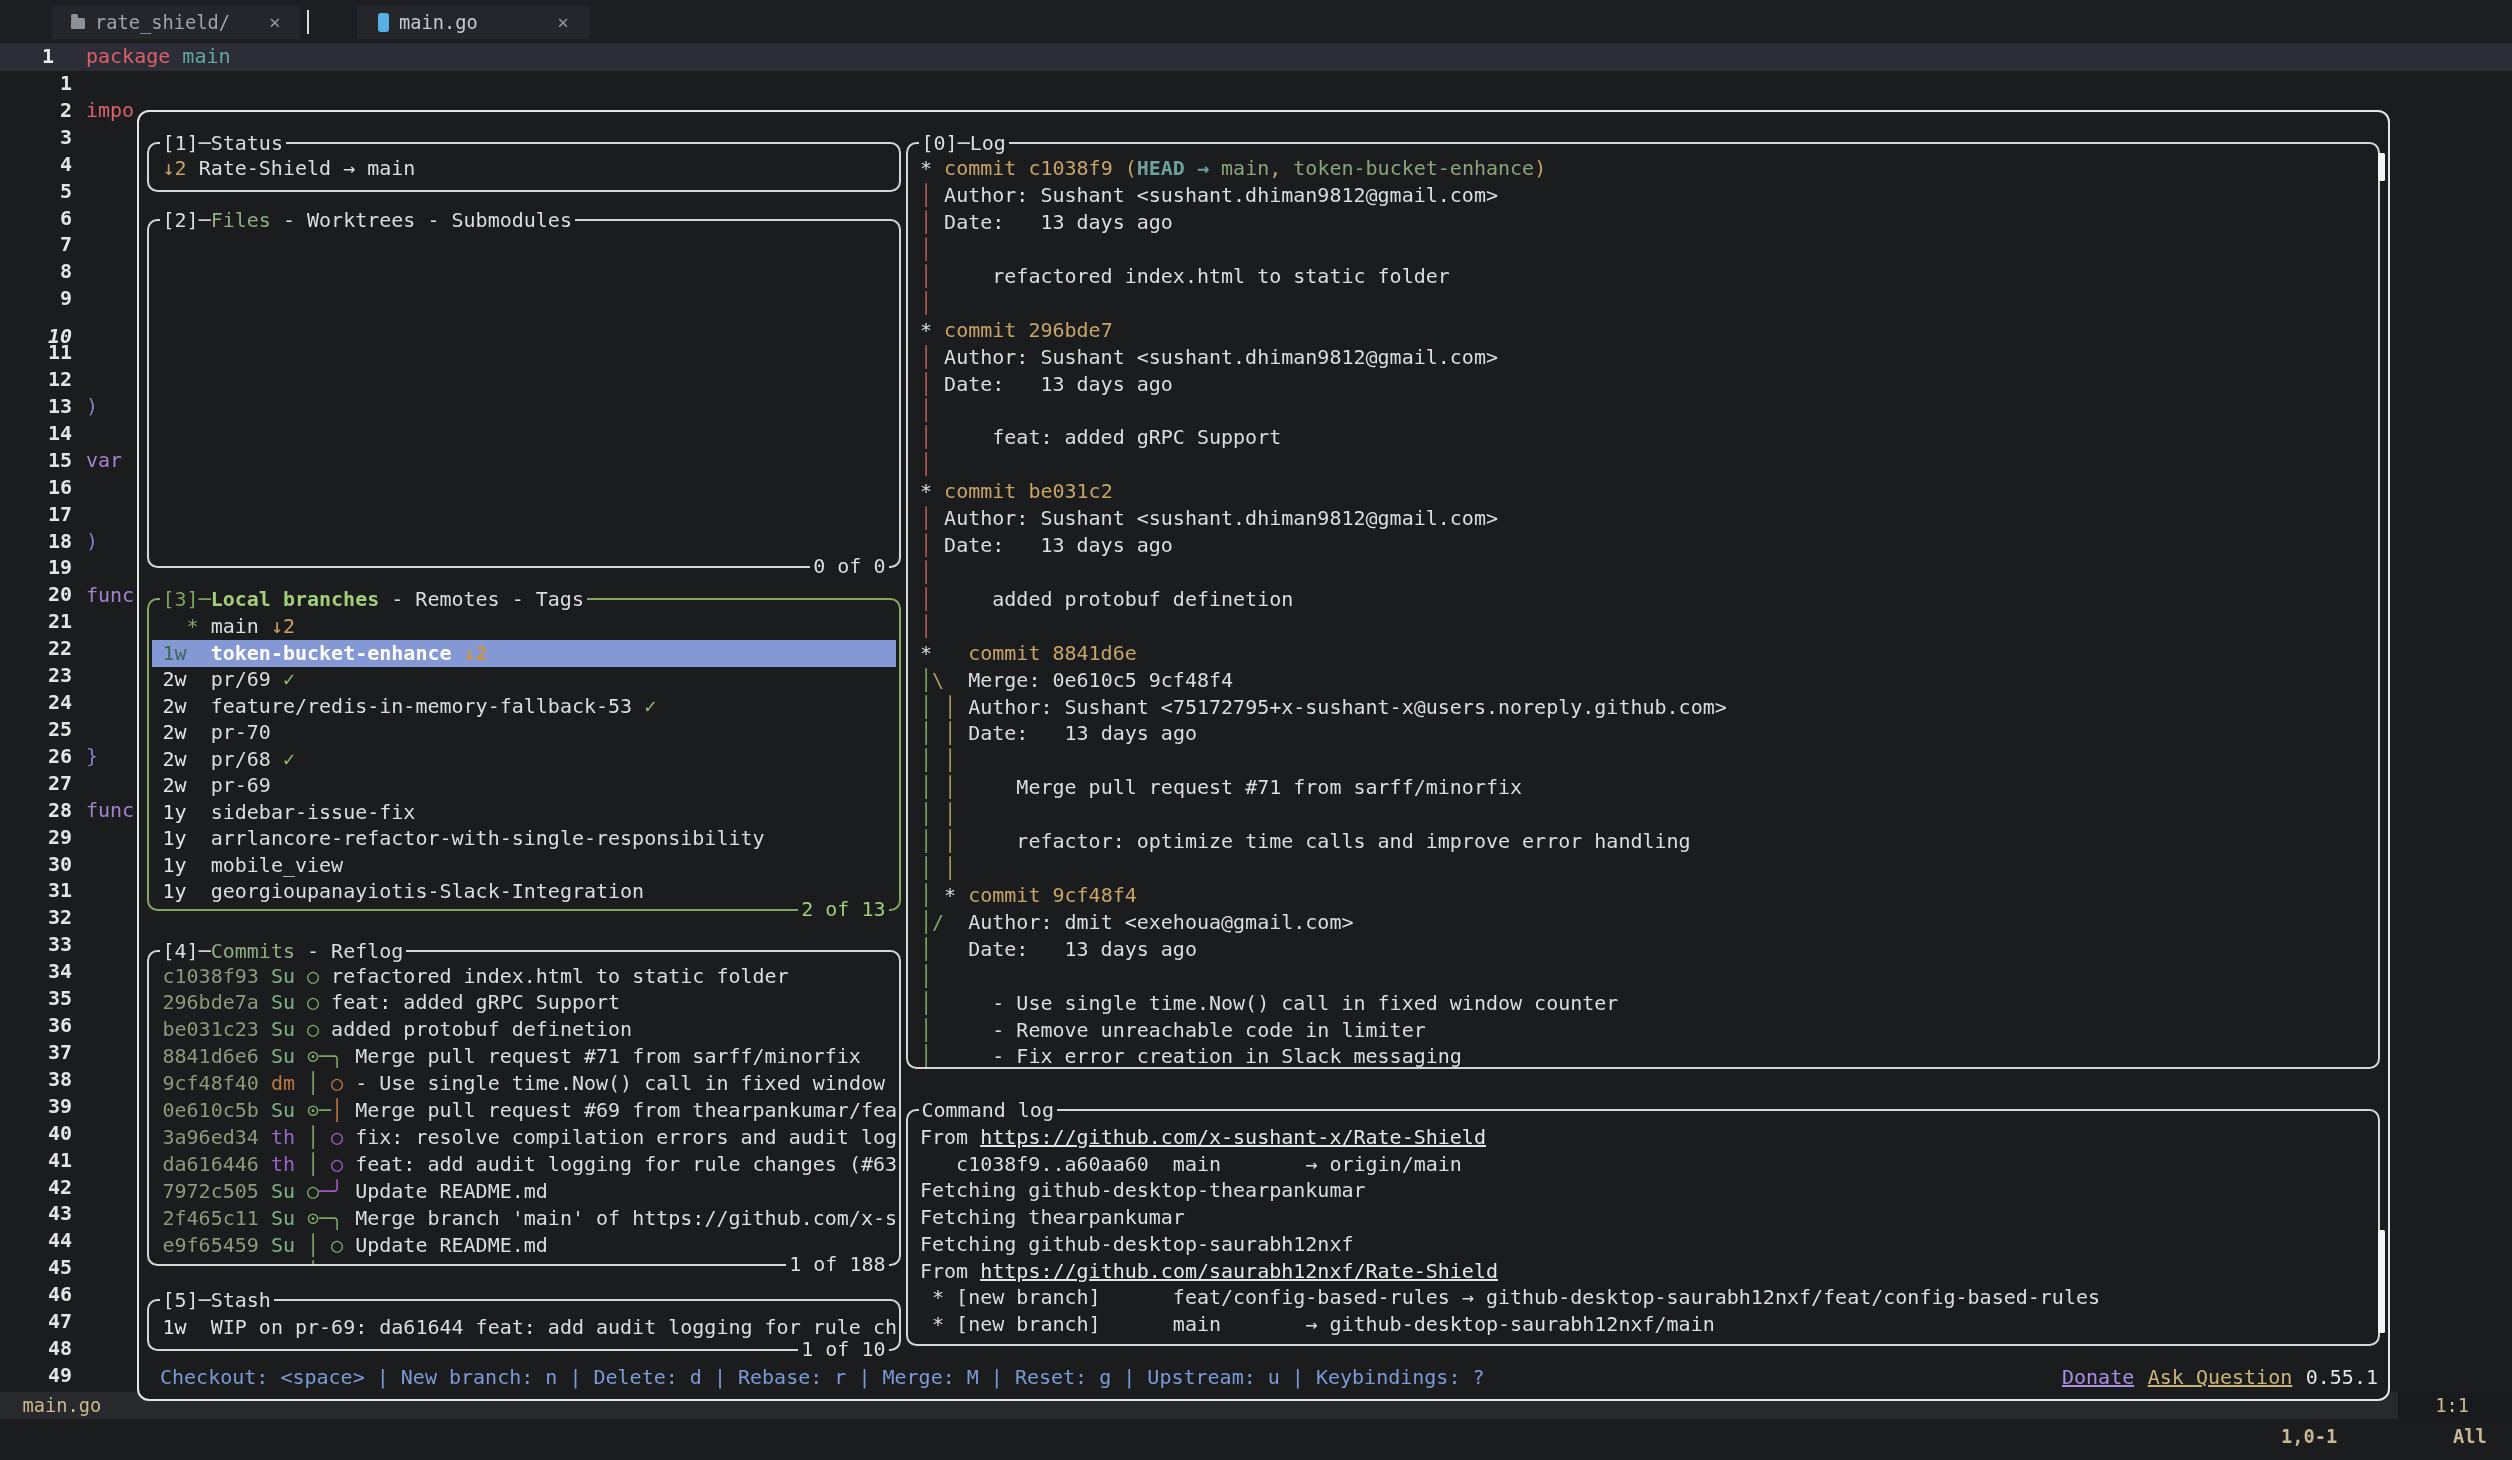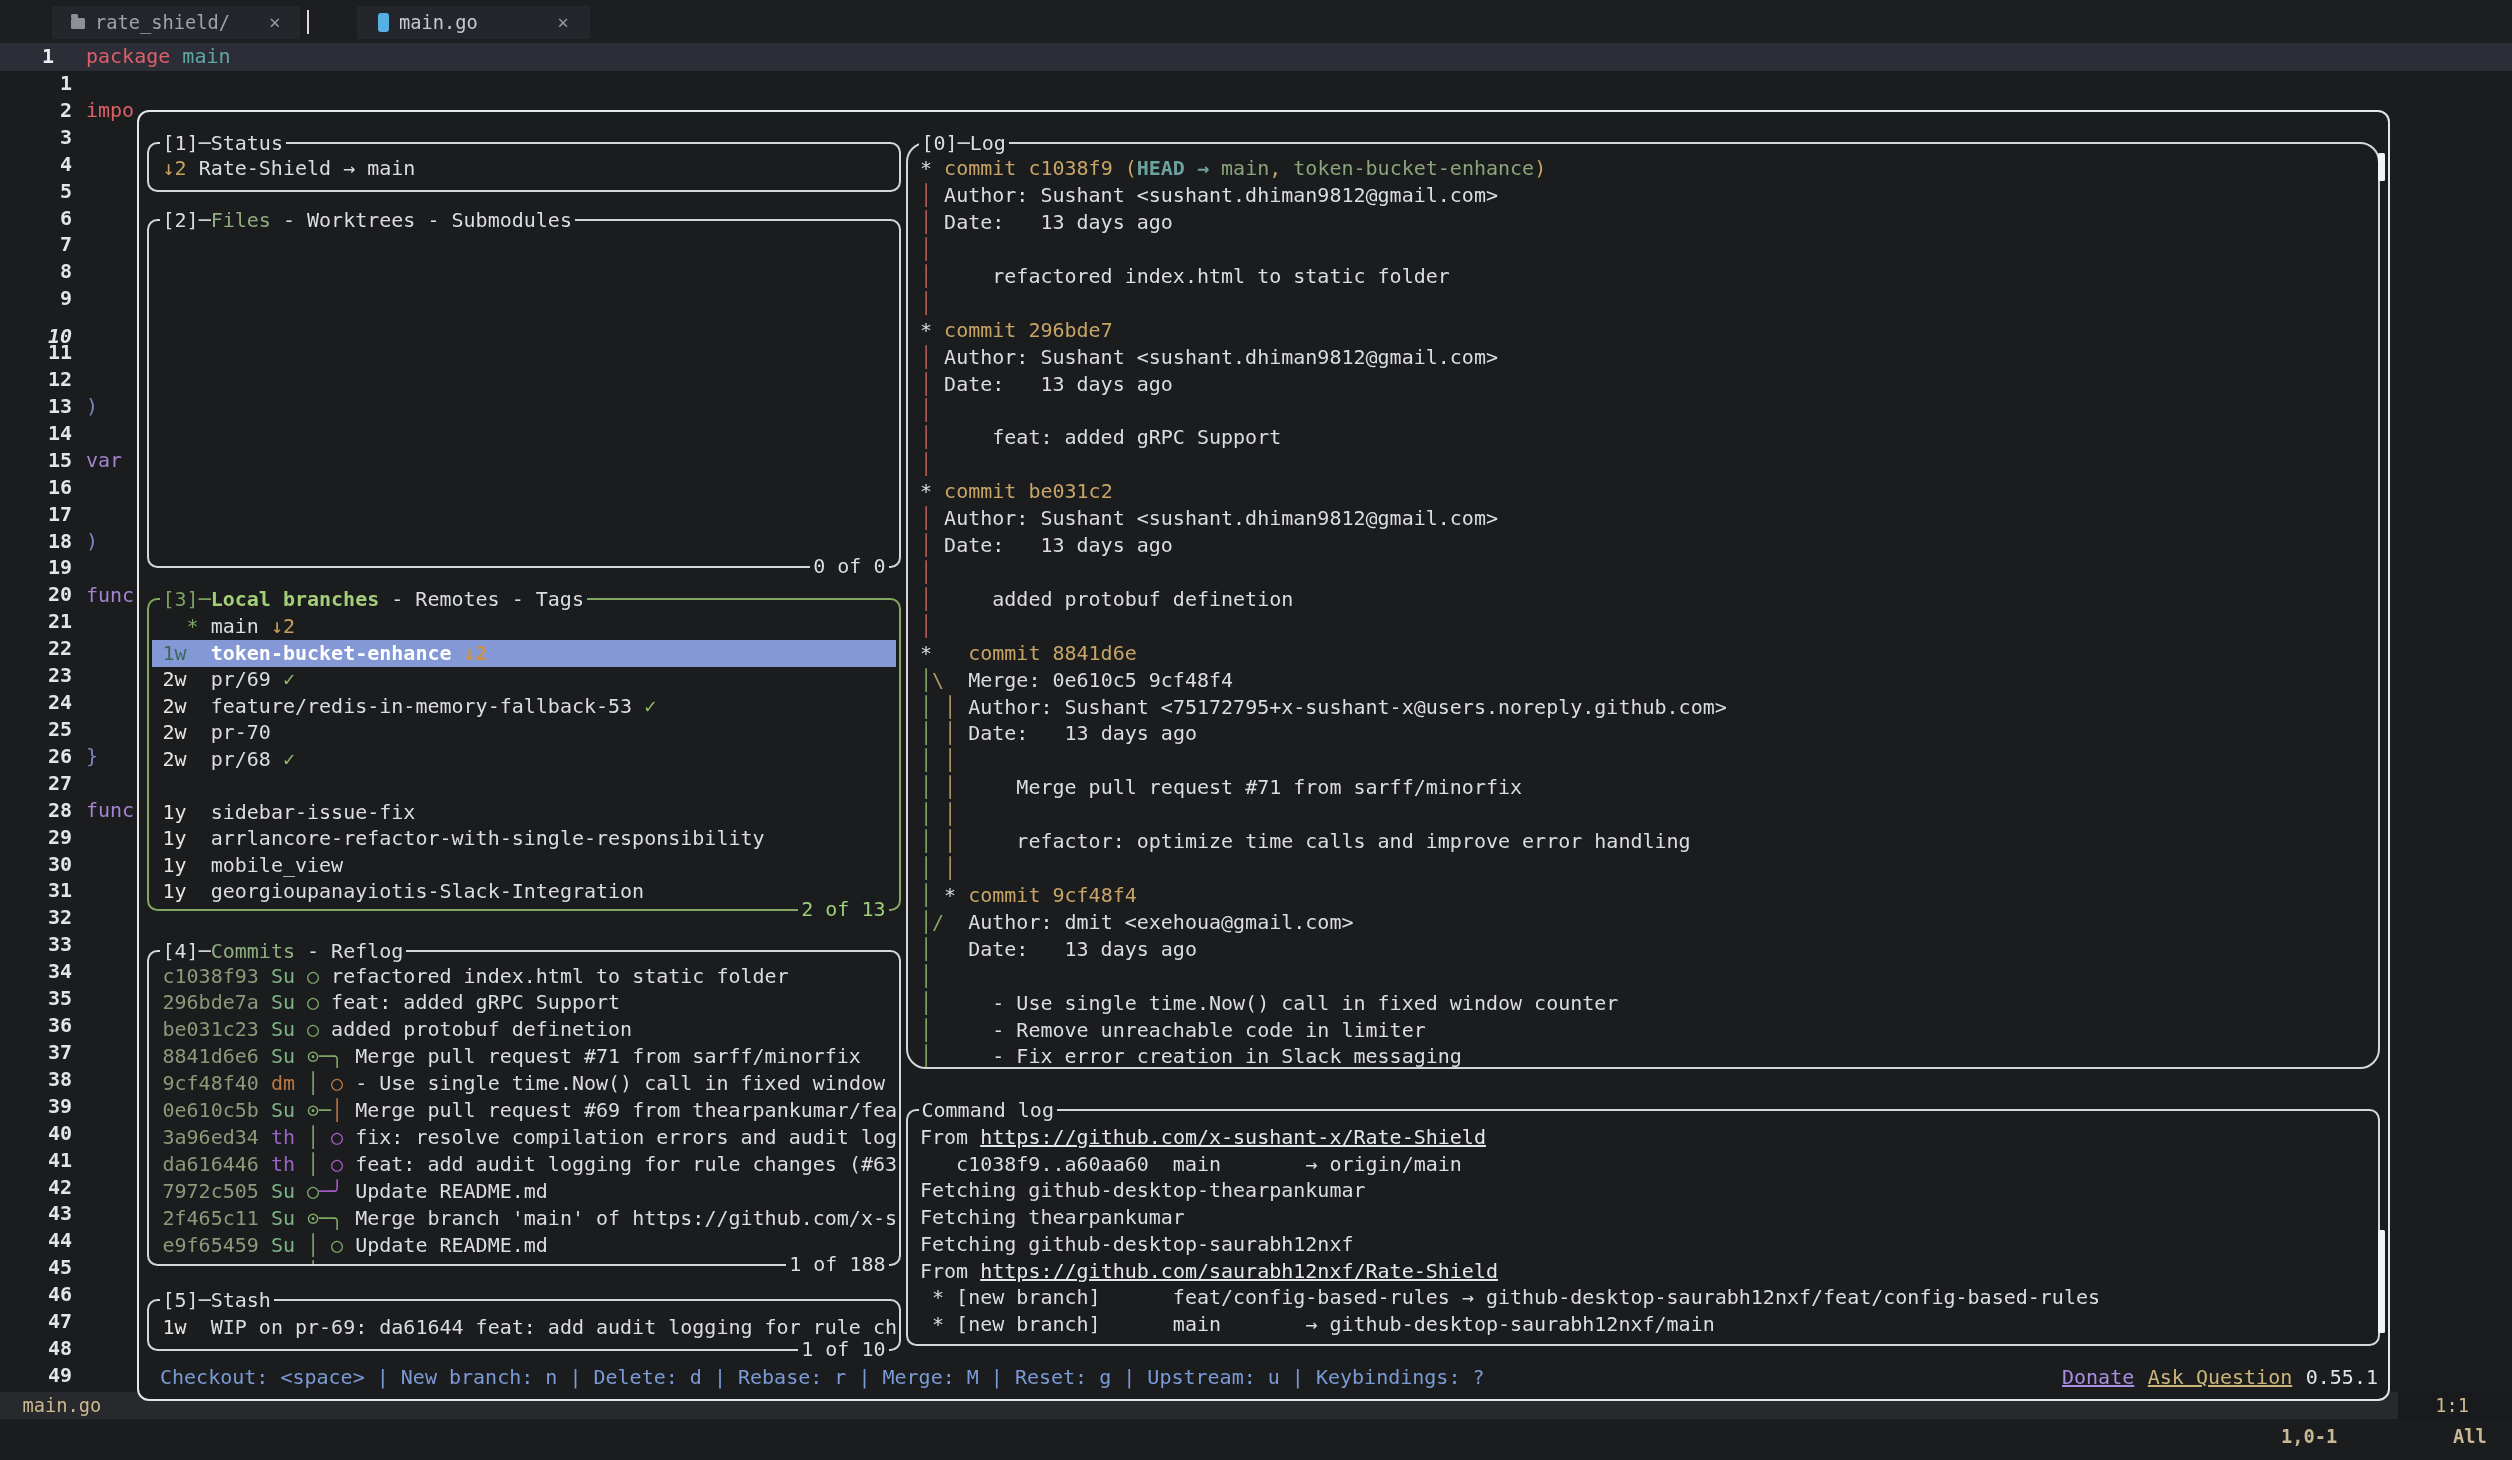--- a/index.html
+++ b/index.html
@@ -180,20 +180,21 @@
 
   <div class="panel green" id="p-branches" style="left:147px;top:598px;width:754px;height:313px;">
     <div class="ptitle"><span class="c-gb">[3]</span><span class="c-bdg">─</span><span class="c-gbb">Local branches</span><span class="c-w"> - Remotes - Tags</span></div>
     <div class="pbody">
         <div class="trow" style="top: 12.7px;"><span class="c-w">  </span><span class="c-g">*</span><span class="c-w"> </span><span class="c-w">main</span><span class="c-w"> </span><span class="c-gold">↓2</span></div>
         <div class="trow sel" style="top: 40px;"><span class="c-recd">1w</span><span class="c-w">  </span><span class="c-wb">token-bucket-enhance</span><span class="c-w"> </span><span class="c-goldb">↓2</span></div>
         <div class="trow" style="top: 66px;"><span class="c-rec">2w</span><span class="c-w">  </span><span class="c-w">pr/69</span><span class="c-w"> </span><span class="c-check">✓</span></div>
         <div class="trow" style="top: 93px;"><span class="c-rec">2w</span><span class="c-w">  </span><span class="c-w">feature/redis-in-memory-fallback-53</span><span class="c-w"> </span><span class="c-check">✓</span></div>
         <div class="trow" style="top: 119px;"><span class="c-rec">2w</span><span class="c-w">  </span><span class="c-w">pr-70</span></div>
         <div class="trow" style="top: 146px;"><span class="c-rec">2w</span><span class="c-w">  </span><span class="c-w">pr/68</span><span class="c-w"> </span><span class="c-check">✓</span></div>
+        <div class="trow" style="top: 172px;"><span class="c-rec">2w</span><span class="c-w">  </span><span class="c-w">pr-69</span></div>
         <div class="trow" style="top: 199px;"><span class="c-rec">1y</span><span class="c-w">  </span><span class="c-w">sidebar-issue-fix</span></div>
         <div class="trow" style="top: 225px;"><span class="c-rec">1y</span><span class="c-w">  </span><span class="c-w">arrlancore-refactor-with-single-responsibility</span></div>
         <div class="trow" style="top: 252px;"><span class="c-rec">1y</span><span class="c-w">  </span><span class="c-w">mobile_view</span></div>
         <div class="trow" style="top: 278px;"><span class="c-rec">1y</span><span class="c-w">  </span><span class="c-w">georgioupanayiotis-Slack-Integration</span></div>
       </div>
     <div class="pcounter greenc">2 of 13</div>
   </div>
 
   <div class="panel" id="p-commits" style="left:147px;top:950px;width:754px;height:316px;">
     <div class="ptitle"><span class="c-w">[4]</span><span class="c-bd">─</span><span class="c-tg">Commits</span><span class="c-w"> - Reflog</span></div>
@@ -215,21 +216,21 @@
   </div>
 
   <div class="panel" id="p-stash" style="left:147px;top:1299px;width:754px;height:52px;">
     <div class="ptitle"><span class="c-w">[5]</span><span class="c-bd">─</span><span class="c-w">Stash</span></div>
     <div class="pbody">
       <div class="trow" style="top:12.7px;"><span class="c-rec">1w</span><span class="c-w">  </span><span class="c-w">WIP on pr-69: da61644 feat: add audit logging for rule ch</span></div>
     </div>
     <div class="pcounter">1 of 10</div>
   </div>
 
-  <div class="panel" id="p-log" style="left:906px;top:142px;width:1474px;height:927px;border-radius:20px;">
+  <div class="panel" id="p-log" style="left:906px;top:142px;width:1474px;height:927px;">
     <div class="ptitle"><span class="c-w">[0]</span><span class="c-bd">─</span><span class="c-w">Log</span></div>
     <div class="pbody loglines">
         <div class="trow" style="top: 11.2px;"><span class="c-w">* </span><span class="c-t">commit c1038f9 (</span><span class="c-c">HEAD</span><span class="c-c"> → </span><span class="c-s">main</span><span class="c-t">, </span><span class="c-s">token-bucket-enhance</span><span class="c-t">)</span></div>
         <div class="trow" style="top: 38px;"><span class="c-r">│</span><span class="c-w"> Author: Sushant &lt;sushant.dhiman9812@gmail.com&gt;</span></div>
         <div class="trow" style="top: 65px;"><span class="c-r">│</span><span class="c-w"> Date:   13 days ago</span></div>
         <div class="trow" style="top: 92px;"><span class="c-r">│</span></div>
         <div class="trow" style="top: 119px;"><span class="c-r">│</span><span class="c-w">     refactored index.html to static folder</span></div>
         <div class="trow" style="top: 146px;"><span class="c-r">│</span></div>
         <div class="trow" style="top: 173px;"><span class="c-w">* </span><span class="c-t">commit 296bde7</span></div>
         <div class="trow" style="top: 200px;"><span class="c-r">│</span><span class="c-w"> Author: Sushant &lt;sushant.dhiman9812@gmail.com&gt;</span></div>

